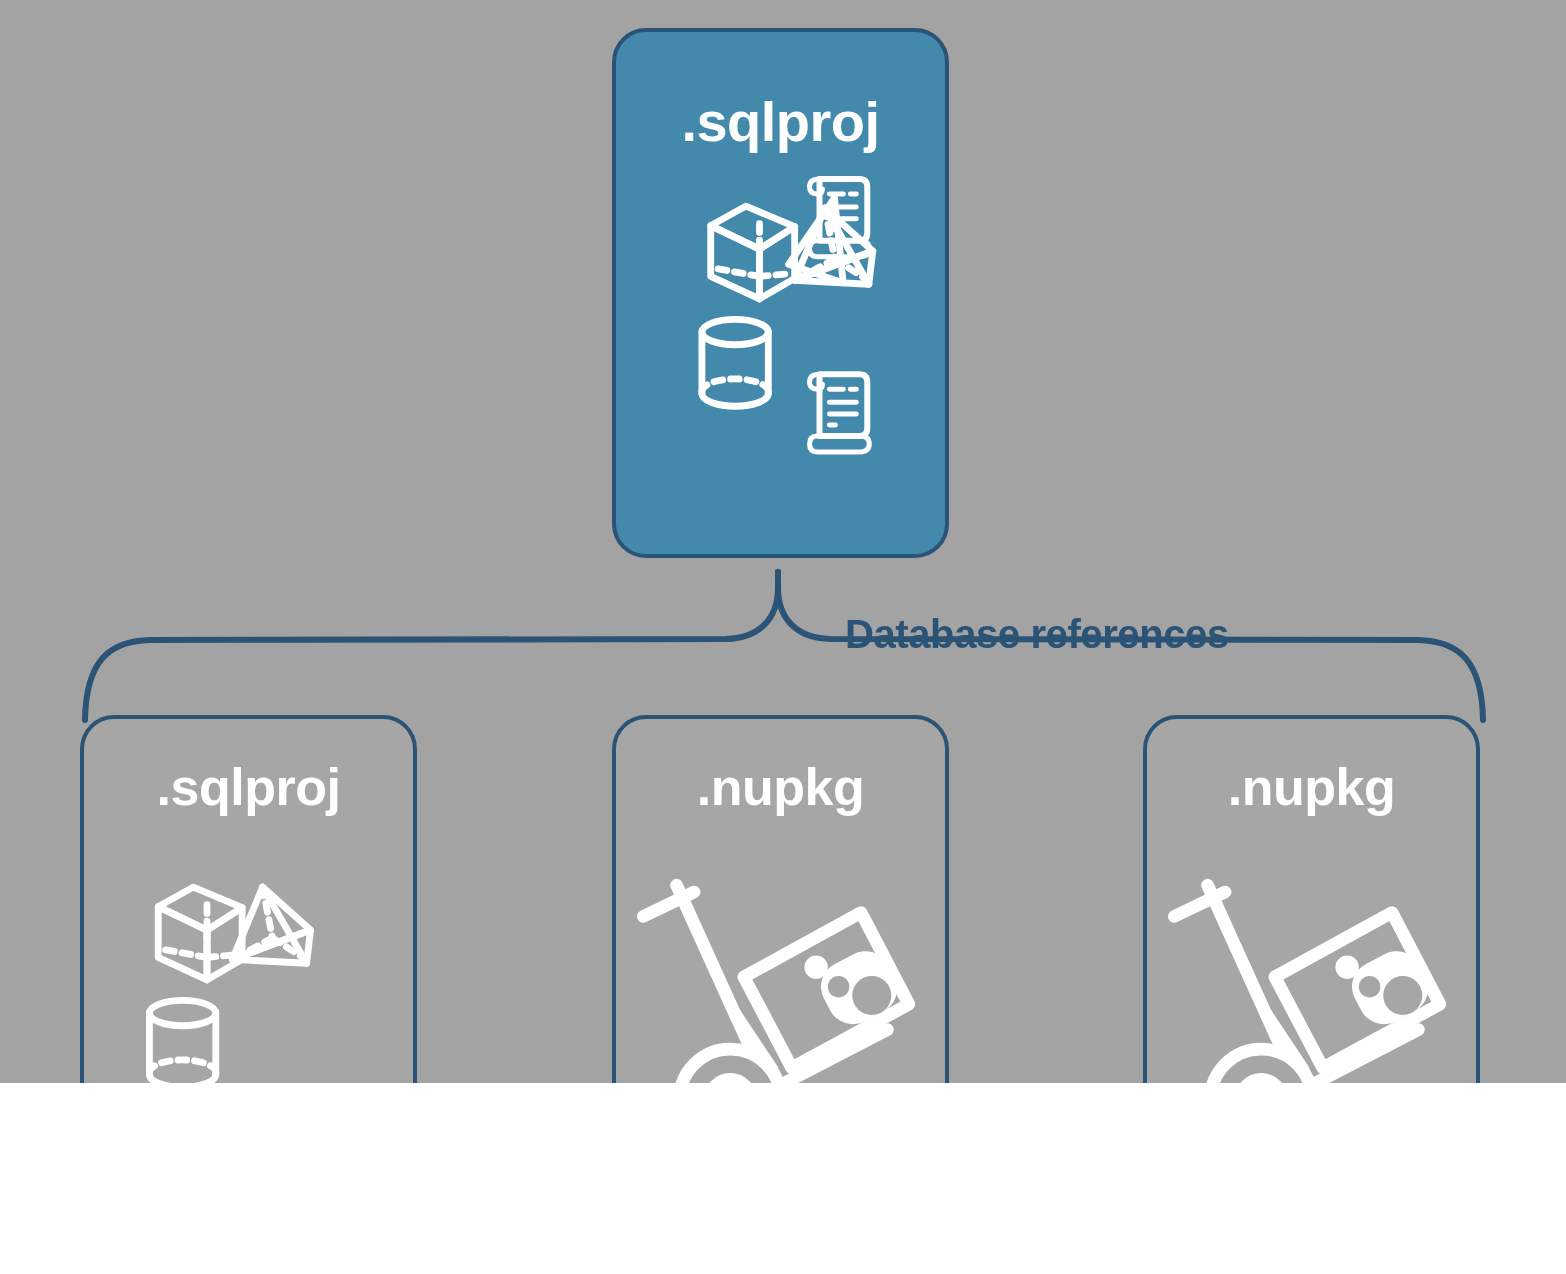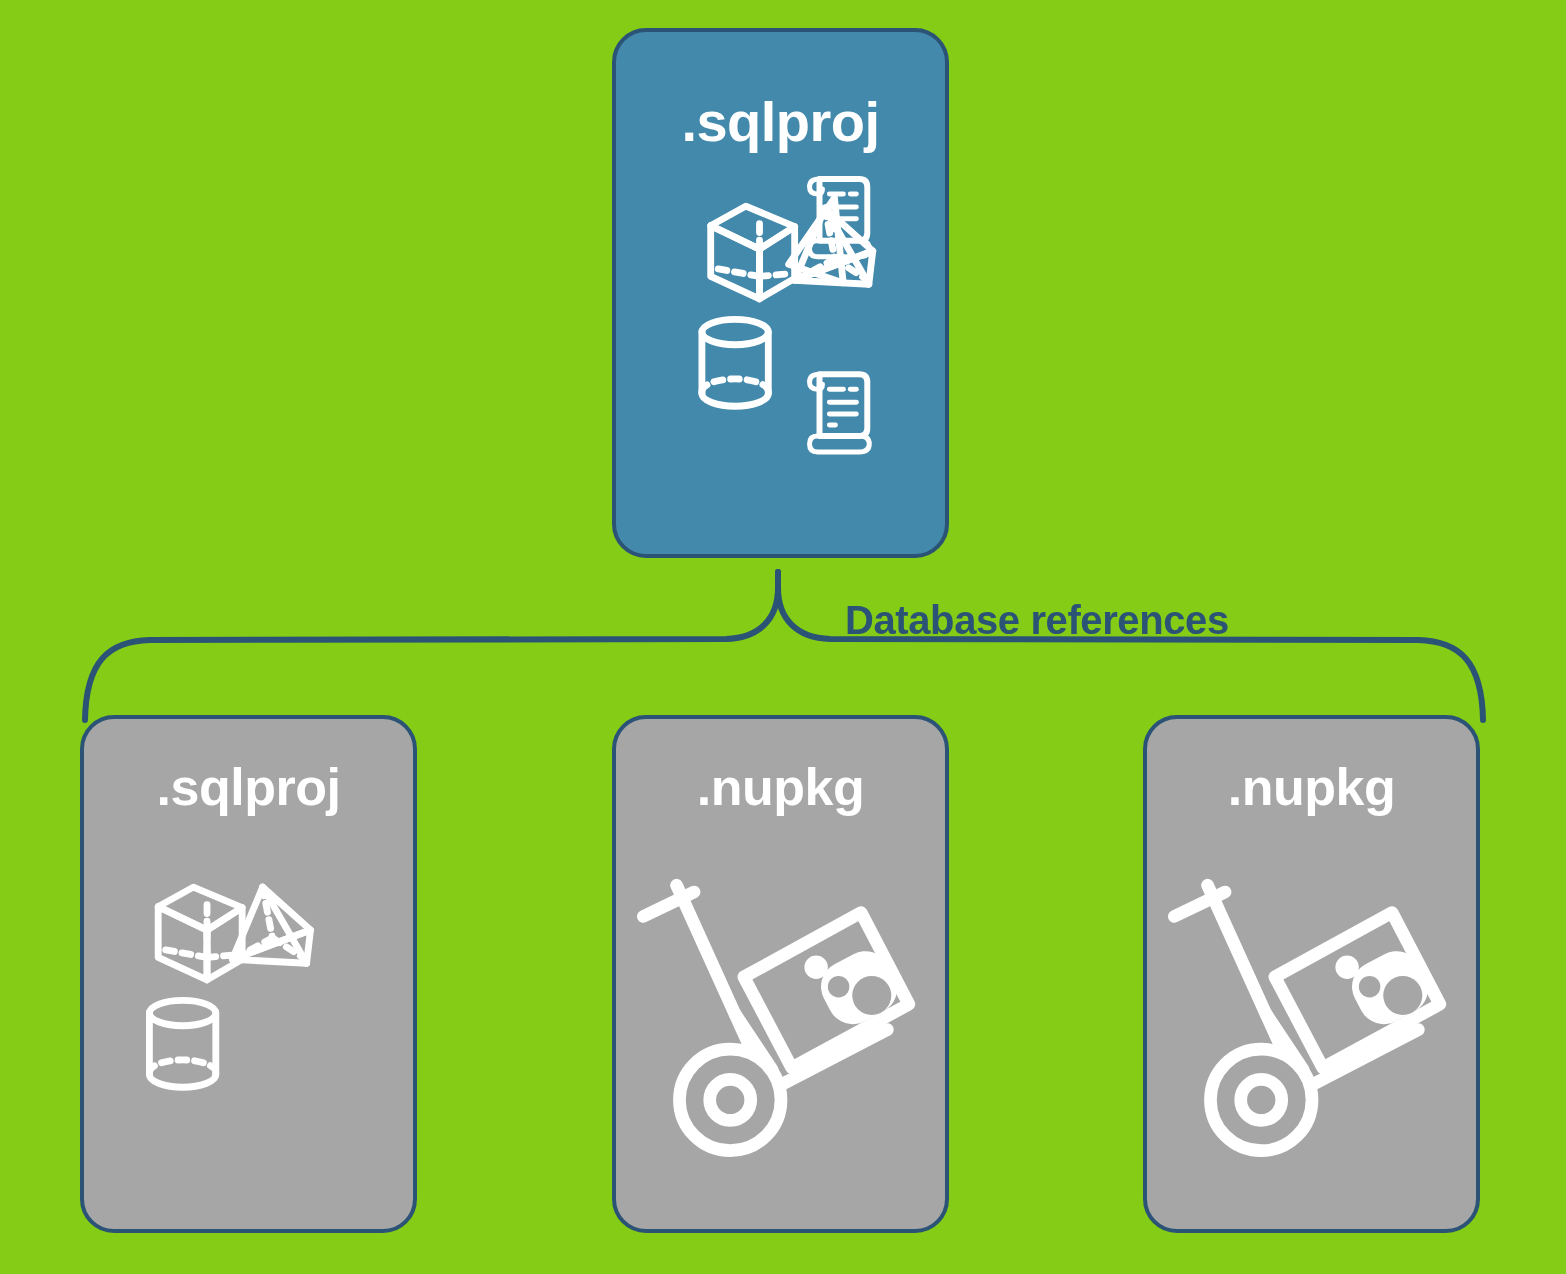--- a/index.html
+++ b/index.html
@@ -6,22 +6,22 @@
     margin: 0;
     padding: 0;
     background: #ffffff;
   }
   body {
     font-family: "Liberation Sans", sans-serif;
   }
   #stage {
     position: relative;
     width: 1566px;
-    height: 1274px;
-    background: #84cc16;
+    height: 1083px;
+    background: #a3a3a3;
     overflow: hidden;
   }
 
   .card {
     position: absolute;
     box-sizing: border-box;
     border: 4px solid #2B5376;
     border-radius: 34px;
     overflow: hidden;
   }
@@ -91,21 +91,21 @@
     left: 0;
     top: 540px;
     width: 1566px;
     height: 190px;
     pointer-events: none;
   }
 
   #brace-label {
     position: absolute;
     left: 845px;
-    top: 598px;
+    top: 612px;
     font-size: 40px;
     font-weight: bold;
     color: #2B5376;
     letter-spacing: -0.4px;
     white-space: nowrap;
     user-select: none;
   }
 </style>
 </head>
 <body>

